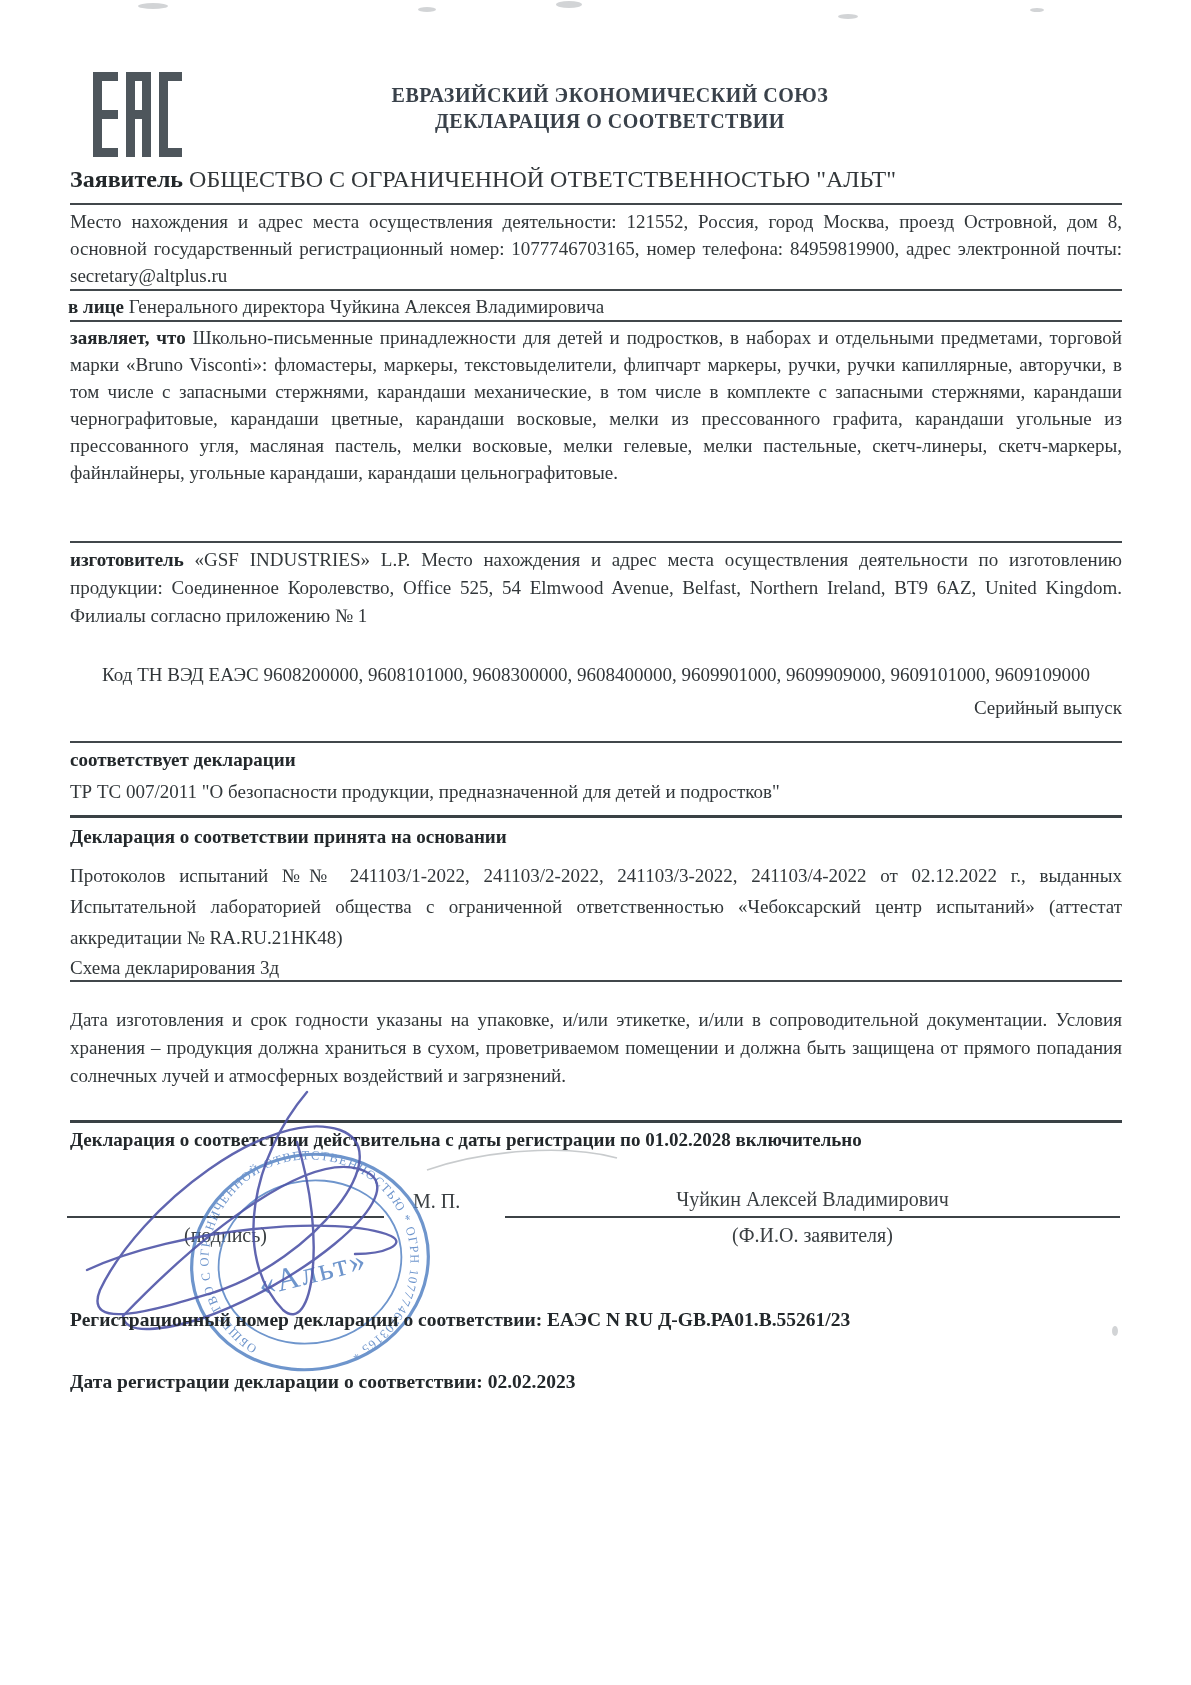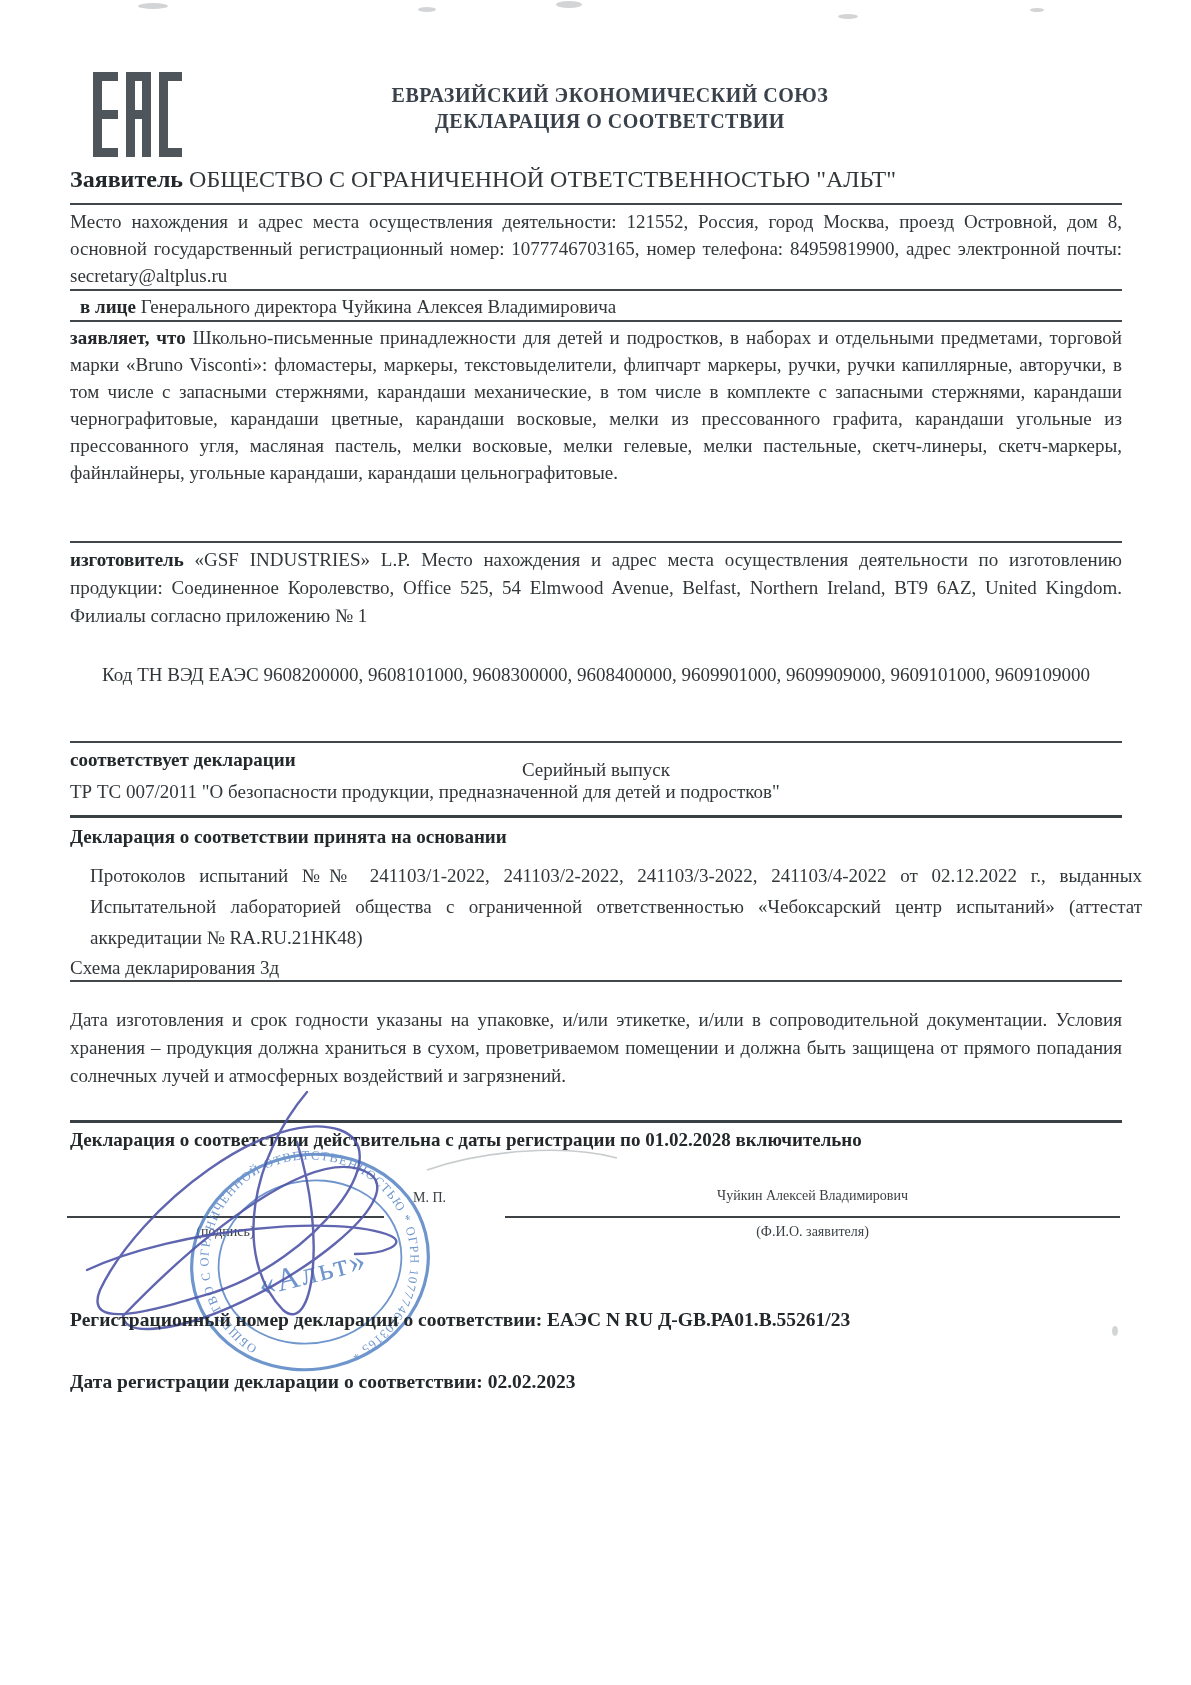--- a/index.html
+++ b/index.html
@@ -12,21 +12,21 @@
     color:#32373a;
     overflow:hidden;
     padding-left:44px;
   }
   .abs{position:absolute;}
   .para{font-size:19px;line-height:27px;text-align:justify;}
   .b{font-weight:bold;color:#23282b;}
   .rule{position:absolute;left:70px;width:1052px;border-top:2px solid #41474b;height:0;}
   .rule.thick{border-top:3px solid #3a4145;}
   .title{font-weight:bold;font-size:20px;line-height:26px;text-align:center;color:#39414a;letter-spacing:.5px;}
-  .caption{font-size:14px;text-align:center;color:#3a3f42;}
+  .caption{font-size:20px;text-align:center;color:#3a3f42;}
   .sigline{position:absolute;border-top:2px solid #3c4246;height:0;}
   .speck{position:absolute;background:rgba(95,100,106,.28);border-radius:50%;}
   svg{display:block;}
   .stamp-svg{pointer-events:none;}
 </style>
 </head>
 <body>
 
 <div class="page">
 
@@ -65,47 +65,47 @@
 
   <div class="abs para" style="left:70px;top:166px;width:1052px;text-align:left;font-size:24px;">
     <span class="b">Заявитель</span>
     <span>ОБЩЕСТВО С ОГРАНИЧЕННОЙ ОТВЕТСТВЕННОСТЬЮ "АЛЬТ"</span>
   </div>
   <div class="rule" style="top:203px;"></div>
 
   <div class="abs para" style="left:70px;top:208px;width:1052px;">Место нахождения и адрес места осуществления деятельности: 121552, Россия, город Москва, проезд Островной, дом 8, основной государственный регистрационный номер: 1077746703165, номер телефона: 84959819900, адрес электронной почты: secretary@altplus.ru</div>
   <div class="rule" style="top:289px;"></div>
 
-  <div class="abs para" style="left:80px;top:293px;width:1052px;text-align:left;">
+  <div class="abs para" style="left:68px;top:293px;width:1052px;text-align:left;">
     <span class="b">в лице</span>
     <span>Генерального директора Чуйкина Алексея Владимировича</span>
   </div>
   <div class="rule" style="top:320px;"></div>
 
   <div class="abs para" style="left:70px;top:324px;width:1052px;">
     <span class="b">заявляет, что</span>
     <span>Школьно-письменные принадлежности для детей и подростков, в наборах и отдельными предметами, торговой марки «Bruno Visconti»: фломастеры, маркеры, текстовыделители, флипчарт маркеры, ручки, ручки капиллярные, авторучки, в том числе с запасными стержнями, карандаши механические, в том числе в комплекте с запасными стержнями, карандаши чернографитовые, карандаши цветные, карандаши восковые, мелки из прессованного графита, карандаши угольные из прессованного угля, масляная пастель, мелки восковые, мелки гелевые, мелки пастельные, скетч-линеры, скетч-маркеры, файнлайнеры, угольные карандаши, карандаши цельнографитовые.</span>
   </div>
   <div class="rule" style="top:541px;"></div>
 
   <div class="abs para" style="left:70px;top:546px;width:1052px;line-height:28px;">
     <span class="b">изготовитель</span>
     <span>«GSF INDUSTRIES» L.P. Место нахождения и адрес места осуществления деятельности по изготовлению продукции: Соединенное Королевство, Office 525, 54 Elmwood Avenue, Belfast, Northern Ireland, BT9 6AZ, United Kingdom. Филиалы согласно приложению № 1</span>
   </div>
 
   <div class="abs para" style="left:70px;top:661px;width:1052px;text-align:center;">Код ТН ВЭД ЕАЭС 9608200000, 9608101000, 9608300000, 9608400000, 9609901000, 9609909000, 9609101000, 9609109000</div>
-  <div class="abs para" style="left:70px;top:756px;width:1052px;text-align:center;">Серийный выпуск</div>
+  <div class="abs para" style="left:70px;top:694px;width:1052px;text-align:right;">Серийный выпуск</div>
   <div class="rule" style="top:741px;"></div>
 
   <div class="abs para b" style="left:70px;top:746px;width:1052px;text-align:left;">соответствует декларации</div>
   <div class="abs para" style="left:70px;top:778px;width:1052px;text-align:left;">ТР ТС 007/2011 "О безопасности продукции, предназначенной для детей и подростков"</div>
   <div class="rule thick" style="top:815px;"></div>
 
   <div class="abs para b" style="left:70px;top:823px;width:1052px;text-align:left;">Декларация о соответствии принята на основании</div>
-  <div class="abs para" style="left:70px;top:860px;width:1052px;line-height:31px;margin-left:20px;">Протоколов испытаний №№ 241103/1-2022, 241103/2-2022, 241103/3-2022, 241103/4-2022 от 02.12.2022 г., выданных Испытательной лабораторией общества с ограниченной ответственностью «Чебоксарский центр испытаний» (аттестат аккредитации № RA.RU.21НК48)</div>
+  <div class="abs para" style="left:70px;top:860px;width:1052px;line-height:31px;">Протоколов испытаний №№ 241103/1-2022, 241103/2-2022, 241103/3-2022, 241103/4-2022 от 02.12.2022 г., выданных Испытательной лабораторией общества с ограниченной ответственностью «Чебоксарский центр испытаний» (аттестат аккредитации № RA.RU.21НК48)</div>
   <div class="abs para" style="left:70px;top:954px;width:1052px;text-align:left;">Схема декларирования 3д</div>
   <div class="rule" style="top:980px;"></div>
 
   <div class="abs para" style="left:70px;top:1006px;width:1052px;line-height:28px;">Дата изготовления и срок годности указаны на упаковке, и/или этикетке, и/или в сопроводительной документации. Условия хранения – продукция должна храниться в сухом, проветриваемом помещении и должна быть защищена от прямого попадания солнечных лучей и атмосферных воздействий и загрязнений.</div>
   <div class="rule thick" style="top:1120px;"></div>
 
   <div class="abs para b" style="left:70px;top:1126px;width:1052px;text-align:left;">Декларация о соответствии действительна с даты регистрации по 01.02.2028 включительно</div>
 
   <div class="abs caption" style="left:413px;top:1190px;width:80px;text-align:left;">М. П.</div>
   <div class="abs caption" style="left:505px;top:1188px;width:615px;">Чуйкин Алексей Владимирович</div>

